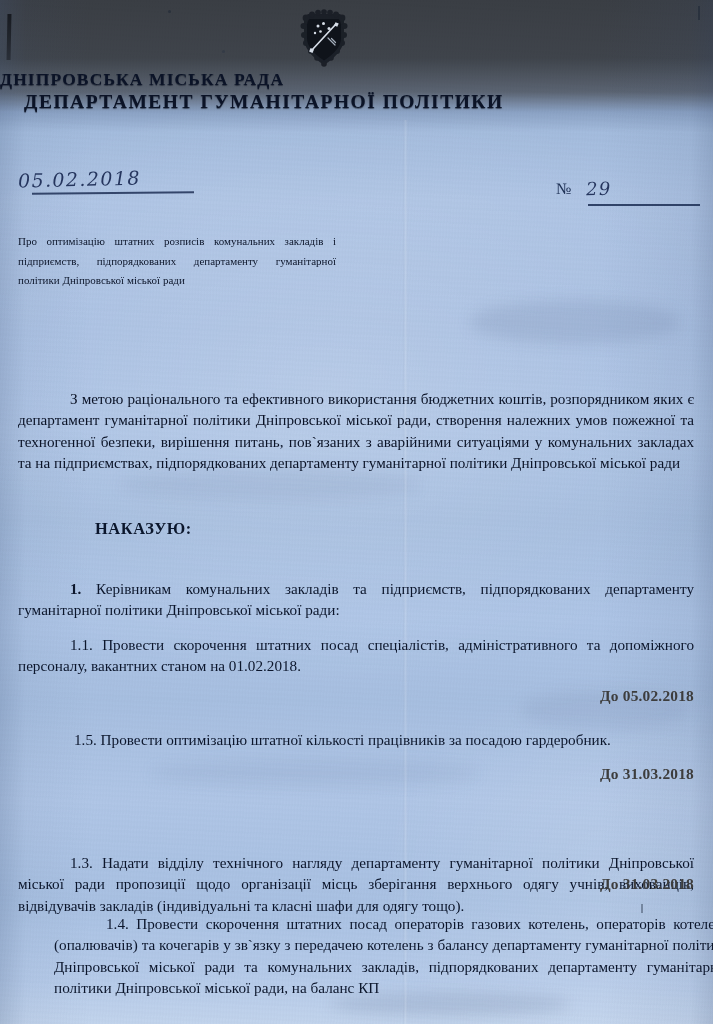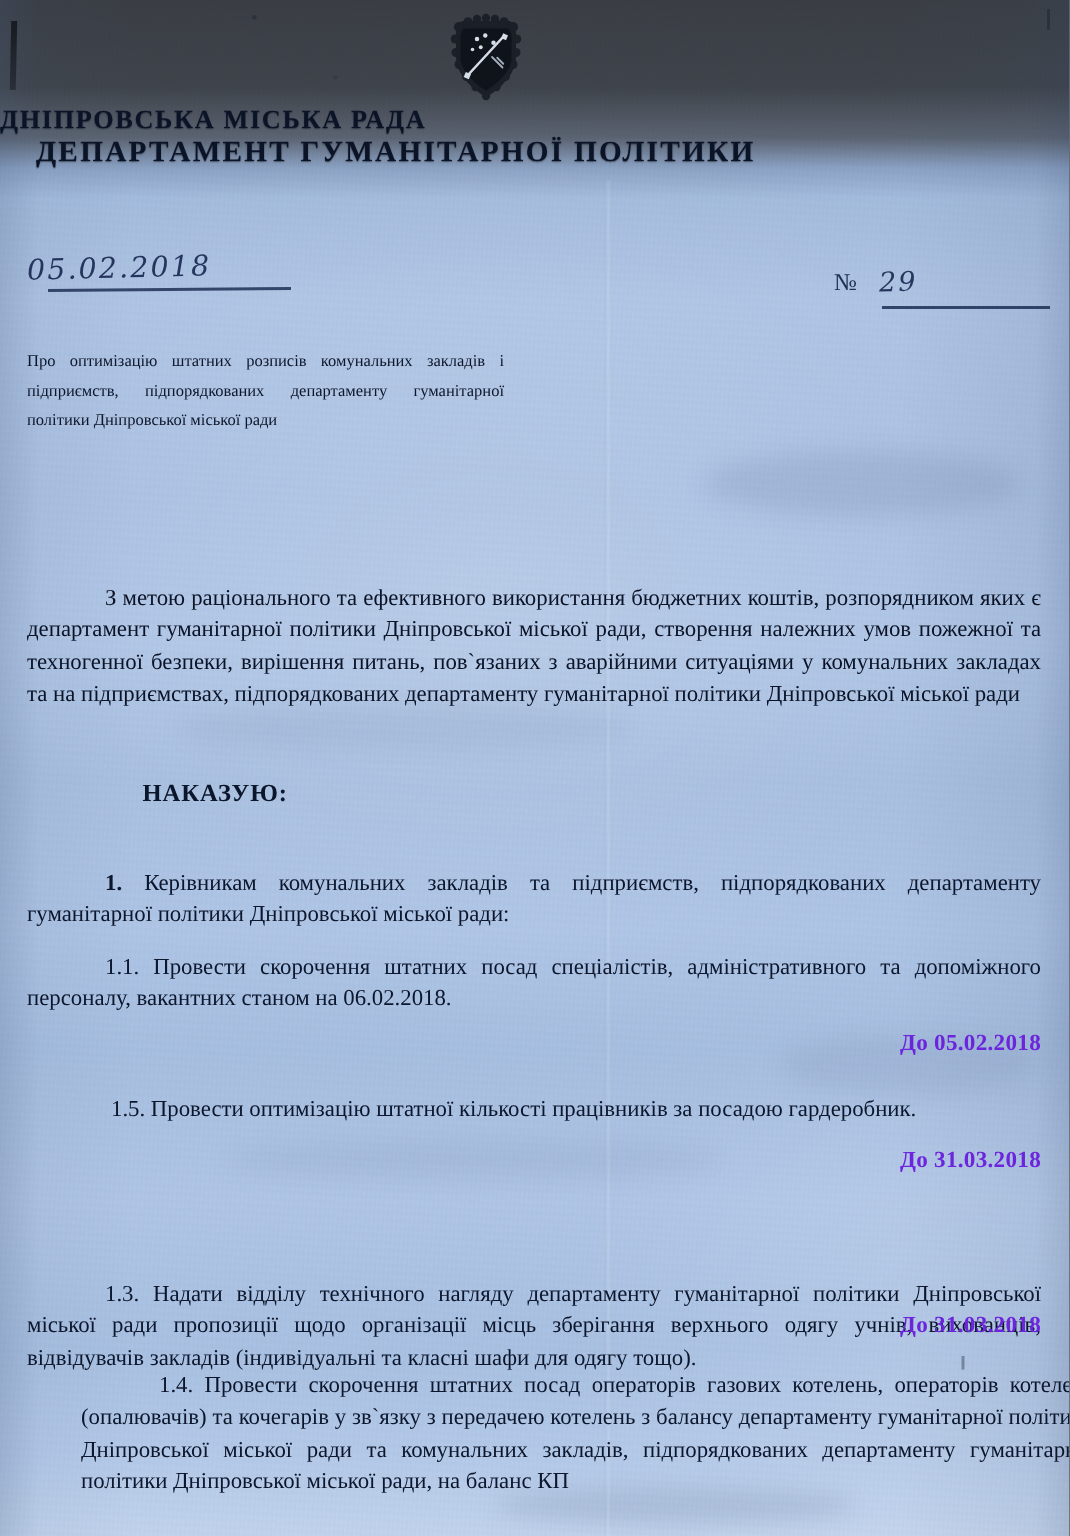--- a/index.html
+++ b/index.html
@@ -246,21 +246,21 @@
   .clause-1-2 { top: 729px; text-indent: 56px; }
   .clause-1-3 { top: 852px; }
   .clause-1-4 { top: 913px; margin-left: 36px; }
 
   .deadline {
     position: absolute;
     right: 19px;
     font-size: 15.4px;
     font-weight: 700;
     letter-spacing: 0.2px;
-    color: #6d28d9;
+    color: #404040;
   }
   .dl-1 { top: 687px; }
   .dl-2 { top: 765px; }
   .dl-3 { top: 875px; }
 
   
   .content {
     filter: blur(0.18px) contrast(1.04);
   }
   .letterhead { filter: none; }
@@ -352,21 +352,21 @@
 
     <div class="order-word">НАКАЗУЮ:</div>
 
     <div class="clause clause-1">
       <b>1.</b>
       <span>Керівникам комунальних закладів та підприємств, підпорядкованих департаменту гуманітарної політики Дніпровської міської ради:</span>
     </div>
 
     <div class="clause clause-1-1">
       <span>1.1.</span>
-      <span>Провести скорочення штатних посад спеціалістів, адміністративного та допоміжного персоналу, вакантних станом на 06.02.2018.</span>
+      <span>Провести скорочення штатних посад спеціалістів, адміністративного та допоміжного персоналу, вакантних станом на 01.02.2018.</span>
     </div>
     <div class="deadline dl-1">До 05.02.2018</div>
 
     <div class="clause clause-1-2">
       <span>1.5.</span>
       <span>Провести оптимізацію штатної кількості працівників за посадою гардеробник.</span>
     </div>
     <div class="deadline dl-2">До 31.03.2018</div>
 
     <div class="clause clause-1-3">

